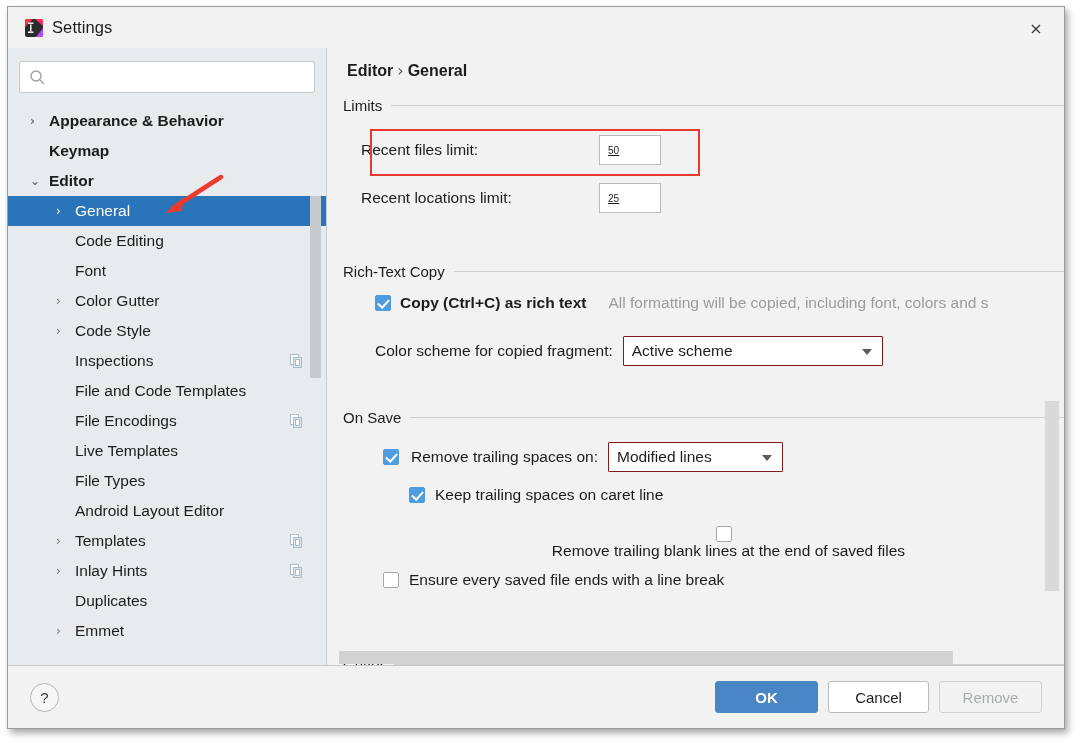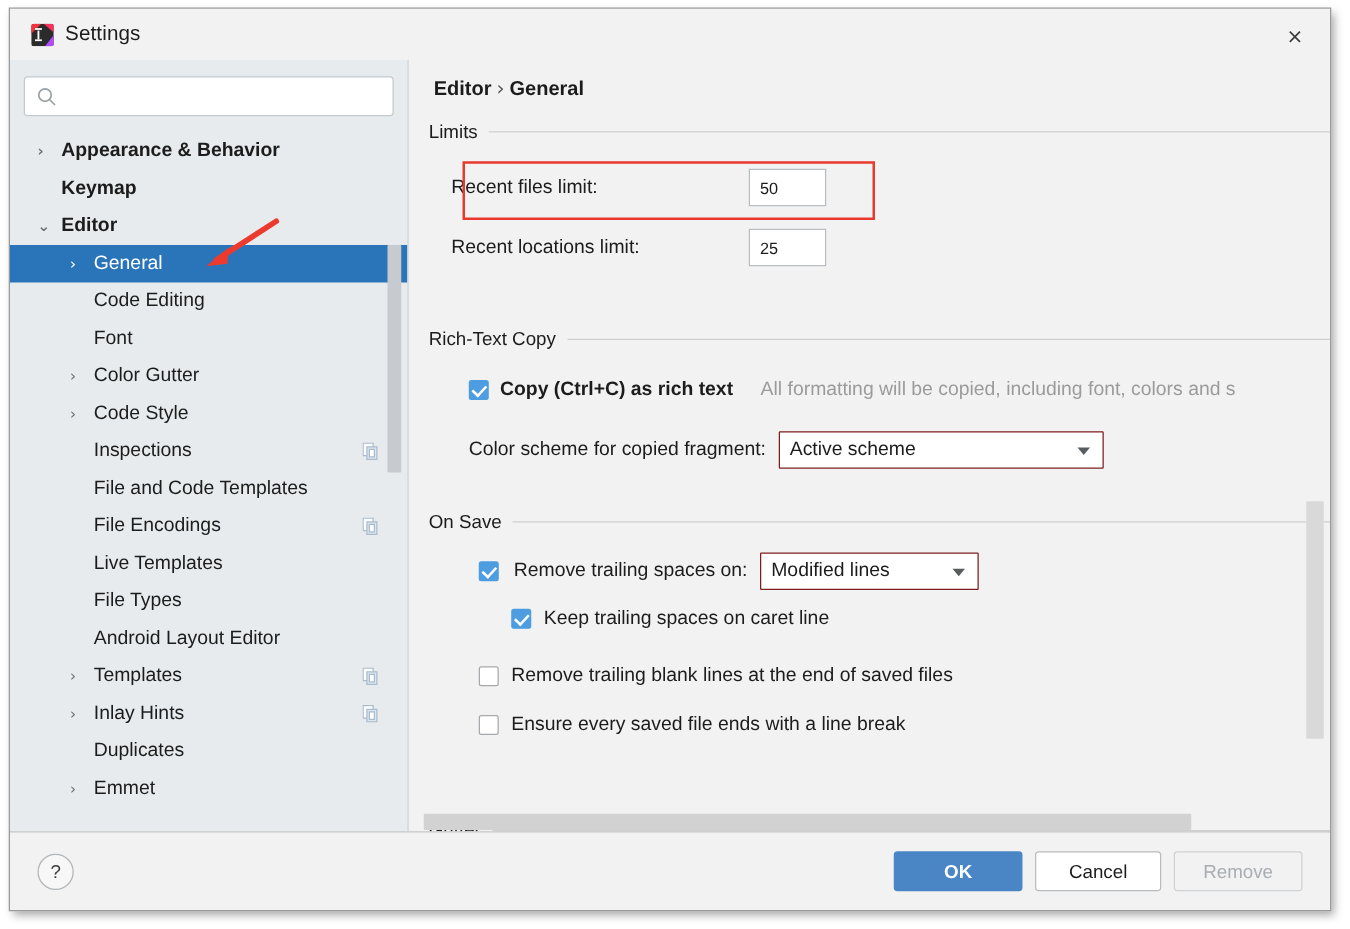--- a/index.html
+++ b/index.html
@@ -240,27 +240,28 @@
     color: #1c1c1c;
     white-space: nowrap;
   }
   .lbl.muted { color: #9b9b9b; }
 
   .txtfield {
     background: #ffffff;
     border: 1px solid #b9bcbf;
     box-sizing: border-box;
     height: 30px;
-    font-size: 13px;
+    font-size: 10px;
     color: #1c1c1c;
     padding: 0 8px;
     display: flex;
     align-items: center;
     font-family: "Liberation Sans", sans-serif;
     outline: none;
+    text-decoration: underline;
   }
 
   .cb {
     width: 16px;
     height: 16px;
     box-sizing: border-box;
     border-radius: 2px;
     flex: none;
     position: relative;
     cursor: pointer;
@@ -573,21 +574,21 @@
         <span class="txtfield" style="width:62px;">25</span>
       </div>
     </div>
 
     <div class="section" style="top:212px;">
       <div class="section-header">
         <span class="section-title">Rich-Text Copy</span>
         <span class="section-line"></span>
       </div>
 
-      <div class="row" style="margin-top:15px; padding-left:32px;">
+      <div class="row" style="margin-top:6px; padding-left:32px;">
         <span class="cb on"></span>
         <span class="lbl" style="margin-left:9px; font-weight:bold;">Copy (Ctrl+C) as rich text</span>
         <span class="lbl muted" style="margin-left:22px;">All formatting will be copied, including font, colors and s</span>
       </div>
 
       <div class="row" style="margin-top:18px; padding-left:32px;">
         <span class="lbl">Color scheme for copied fragment:</span>
         <span class="combo" style="width:260px; margin-left:10px;">
           <span class="val">Active scheme</span>
           <span class="caret"></span>
@@ -608,21 +609,21 @@
           <span class="val">Modified lines</span>
           <span class="caret"></span>
         </span>
       </div>
 
       <div class="row" style="margin-top:8px; padding-left:66px;">
         <span class="cb on"></span>
         <span class="lbl" style="margin-left:10px;">Keep trailing spaces on caret line</span>
       </div>
 
-      <div class="row" style="margin-top:16px; padding-left:40px;">
+      <div class="row" style="margin-top:16px; padding-left:40px;flex-direction:column;">
         <span class="cb off"></span>
         <span class="lbl" style="margin-left:10px;">Remove trailing blank lines at the end of saved files</span>
       </div>
 
       <div class="row" style="margin-top:9px; padding-left:40px;">
         <span class="cb off"></span>
         <span class="lbl" style="margin-left:10px;">Ensure every saved file ends with a line break</span>
       </div>
     </div>
 

